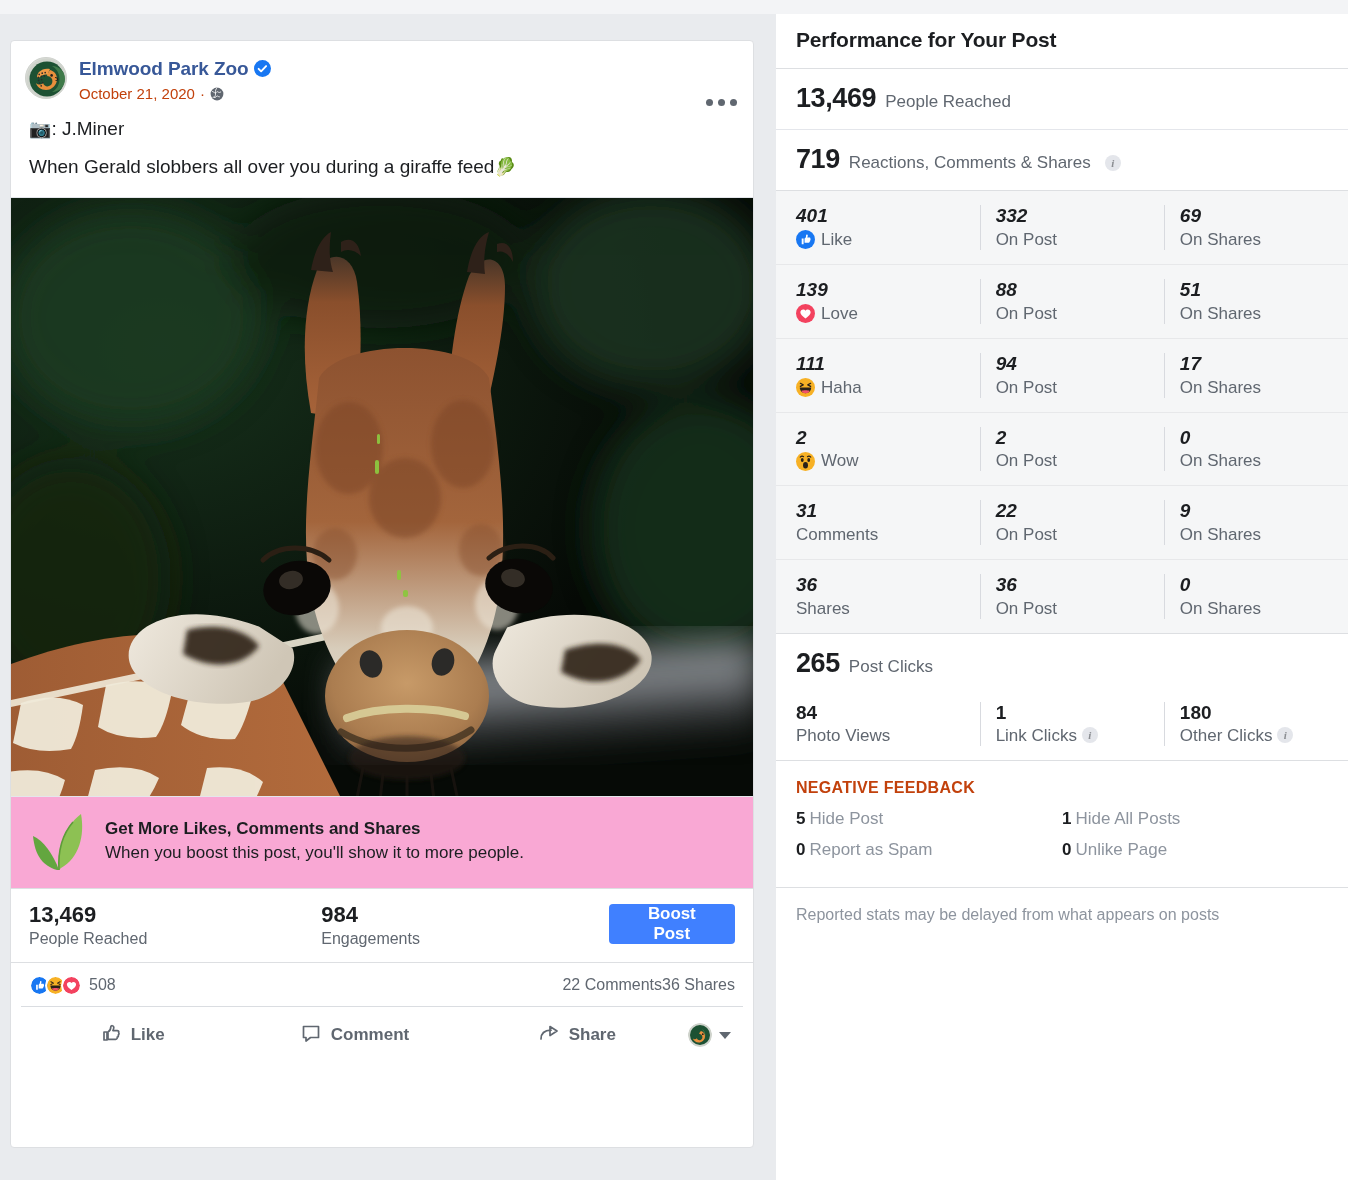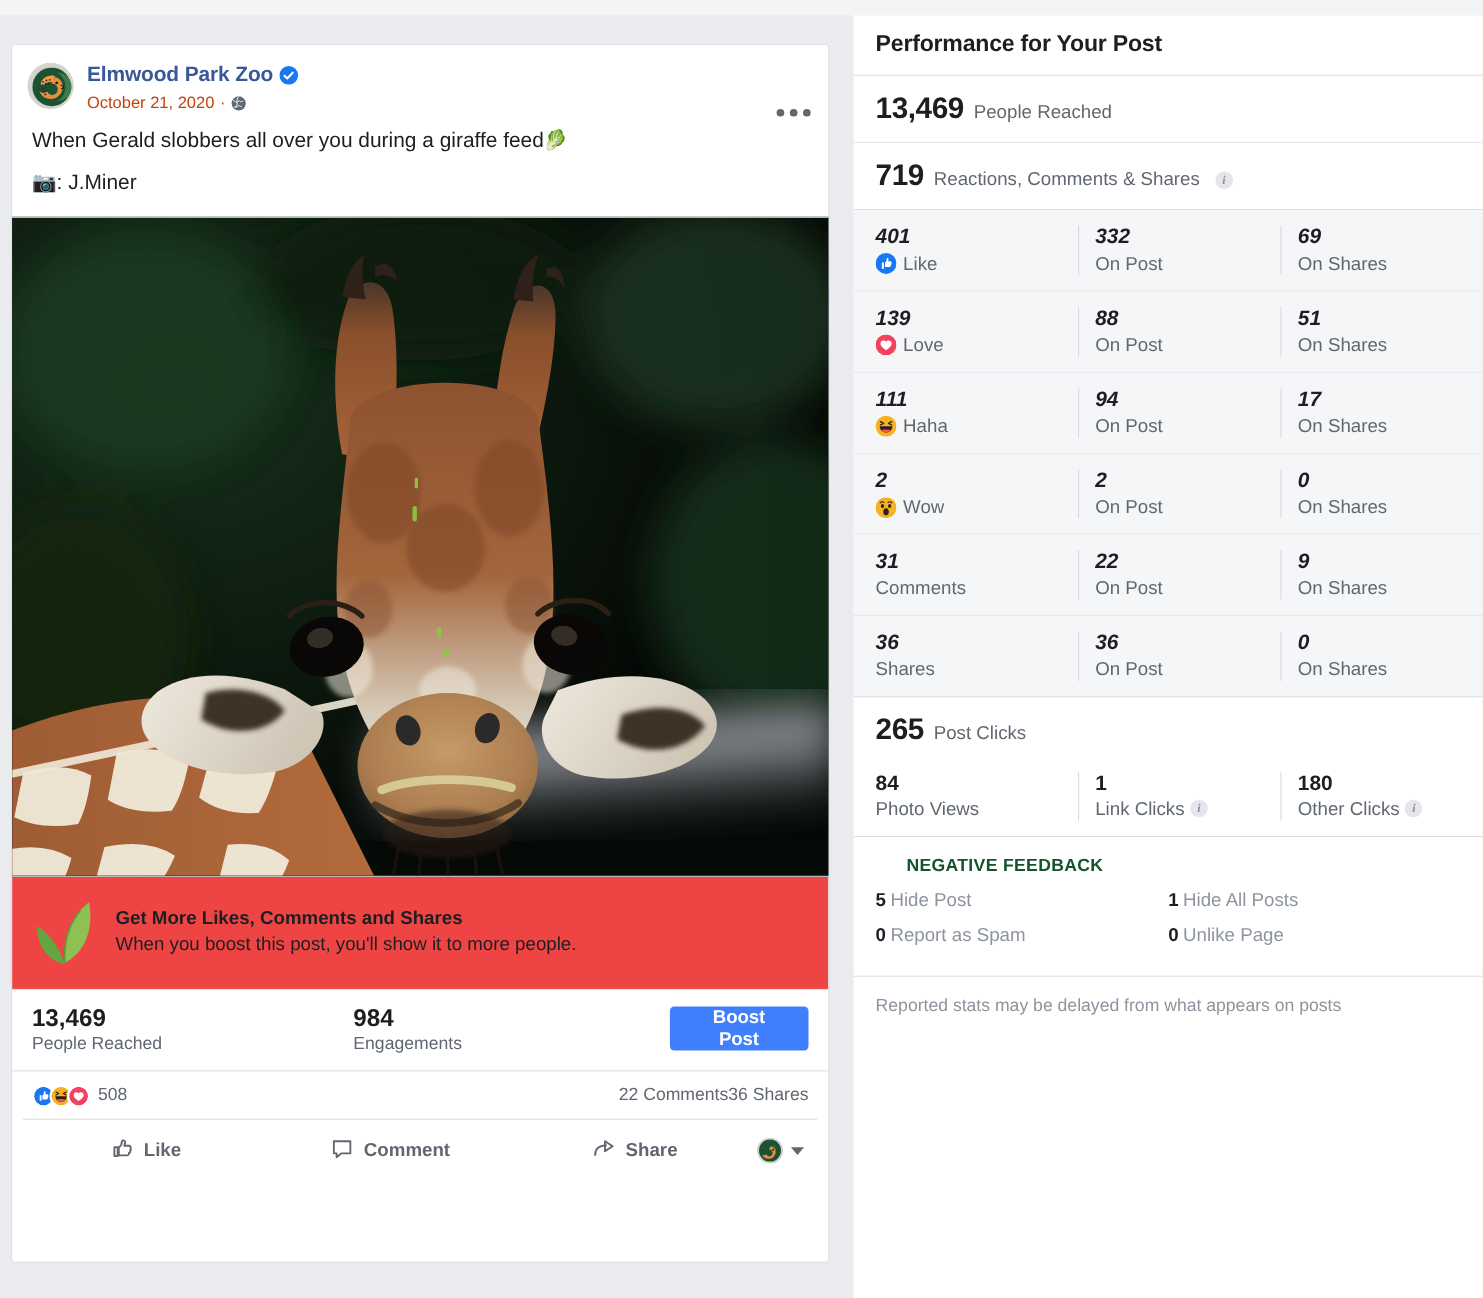--- a/index.html
+++ b/index.html
@@ -59,23 +59,23 @@
   .emoji { font-size: 18px; }
 
   .photo-wrap {
     width: 744px; height: 600px; background: #0d120d; position: relative; overflow: hidden;
     border-top: 1px solid #e4e6eb; border-bottom: 1px solid #e4e6eb;
   }
   .photo-wrap svg { display: block; width: 744px; height: 600px; }
 
   
   .promo {
-    background: #ef4444; border-bottom: 1px solid #dddfe2;
+    background: #f9a8d4; border-bottom: 1px solid #dddfe2;
     display: flex; align-items: center; padding: 18px 18px 20px 18px; gap: 18px;
-    height: 103px;
+    height: 92px;
   }
   .leaf-ico { flex: 0 0 58px; width: 58px; height: 62px; }
   .promo-title { font-size: 17px; font-weight: bold; color: #1c1e21; }
   .promo-sub { font-size: 17px; color: #1c1e21; margin-top: 4px; }
 
   .metrics {
     display: flex; align-items: center; padding: 14px 18px 16px 18px;
     border-bottom: 1px solid #dddfe2; height: 74px;
   }
   .metric { width: 295px; }
@@ -150,22 +150,22 @@
 
   .clicks { padding: 0; }
   .subrow { display: flex; padding: 8px 0 14px 20px; }
   .subcell { width: 190px; }
   .subcell.sep { padding-left: 15px; border-left: 1px solid #d8dadf; }
   .subcell .n { font-size: 19px; font-weight: bold; color: #1c1e21; line-height: 1.15; }
   .subcell .l { font-size: 17px; color: #606770; margin-top: 2px; }
 
   .negfb { padding: 18px 20px 16px 20px; }
   .negfb-title {
-    font-size: 16px; font-weight: bold; color: #14532d;
-    letter-spacing: 0.3px; margin-bottom: 12px; margin-left: 28px;
+    font-size: 16px; font-weight: bold; color: #c2410c;
+    letter-spacing: 0.3px; margin-bottom: 12px;
   }
   .negfb-grid { display: flex; flex-wrap: wrap; justify-content: center; }
   .negfb-item { width: 50%; font-size: 17px; color: #8d949e; margin-bottom: 11px; }
   .negfb-item b { color: #1c1e21; font-weight: bold; margin-right: 4px; }
 
   .footnote { padding: 18px 20px 20px 20px; font-size: 16px; color: #8d949e; }
 </style>
 </head>
 <body>
 
@@ -219,22 +219,22 @@
       </div>
     </div>
 
     <div class="more-dots">
       <i></i>
         <i></i>
         <i></i>
     </div>
 
     <div class="post-body">
+      <div class="post-line"><span class="emoji">📷</span><span>: J.Miner</span></div>
       <div class="post-line"><span>When Gerald slobbers all over you during a giraffe feed</span><span class="emoji">🥬</span></div>
-      <div class="post-line"><span class="emoji">📷</span><span>: J.Miner</span></div>
     </div>
 
     <div class="photo-wrap">
       <svg viewBox="0 0 744 600" xmlns="http://www.w3.org/2000/svg" preserveAspectRatio="xMidYMid slice">
         <defs>
           <radialGradient id="bg1" cx="20%" cy="25%" r="70%">
             <stop offset="0%" stop-color="#17321c"></stop>
               <stop offset="100%" stop-color="#060a06"></stop>
           </radialGradient>
           <linearGradient id="neck" x1="0" y1="0" x2="1" y2="0">

